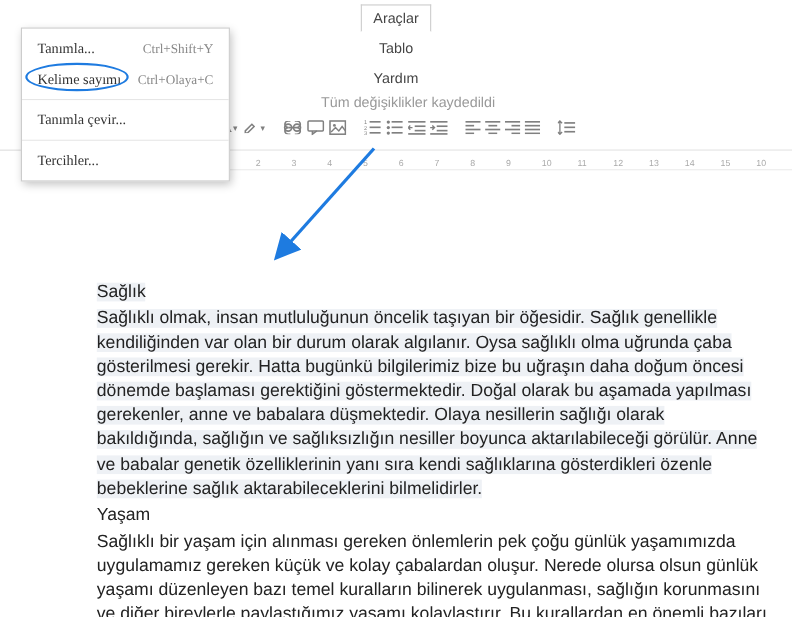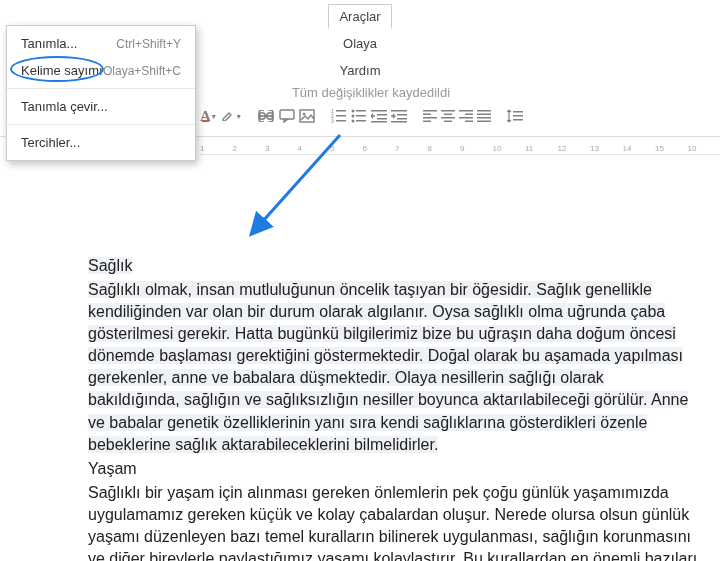--- a/index.html
+++ b/index.html
@@ -57,28 +57,29 @@
   .tbtn svg { display: block; }
   .vsep {
     width: 1px;
     height: 20px;
     background: #e0e0e0;
     margin: 0 4px;
   }
   .dropdown {
     position: absolute;
     top: 25px;
-    left: 6px;
+    left: 19px;
     width: 190px;
     background: #fff;
     border: 1px solid #ccc;
     box-shadow: 2px 3px 8px rgba(0,0,0,0.25);
     z-index: 10;
     padding: 4px 0;
     font-size: 13px;
+    font-family: Liberation Serif, serif;
   }
   .dropdown .row {
     display: flex;
     justify-content: space-between;
     align-items: center;
     padding: 6px 14px;
     cursor: default;
     color: #333;
     position: relative;
   }
@@ -144,33 +145,33 @@
     left: 2px; right: 2px; bottom: 2px;
     height: 2px;
     background: #d9534f;
   }
 </style>
 </head>
 <body>
 
 <div class="menubar">
   <div class="menuitem open">Araçlar</div>
-  <div class="menuitem">Olaya</div>
+  <div class="menuitem">Tablo</div>
   <div class="menuitem">Yardım</div>
   <div class="save-status">Tüm değişiklikler kaydedildi</div>
 </div>
 
 <div class="dropdown">
   <div class="row">
     <span>Tanımla...</span>
     <span class="shortcut">Ctrl+Shift+Y</span>
   </div>
   <div class="row">
     <span>Kelime sayımı</span>
-    <span class="shortcut">Olaya+Shift+C</span>
+    <span class="shortcut">Ctrl+Olaya+C</span>
     <div class="highlight-ellipse" style="left:3px; top:-1px; width:94px; height:26px;"></div>
   </div>
   <div class="hsep"></div>
   <div class="row">
     <span>Tanımla çevir...</span>
   </div>
   <div class="hsep"></div>
   <div class="row">
     <span>Tercihler...</span>
   </div>

